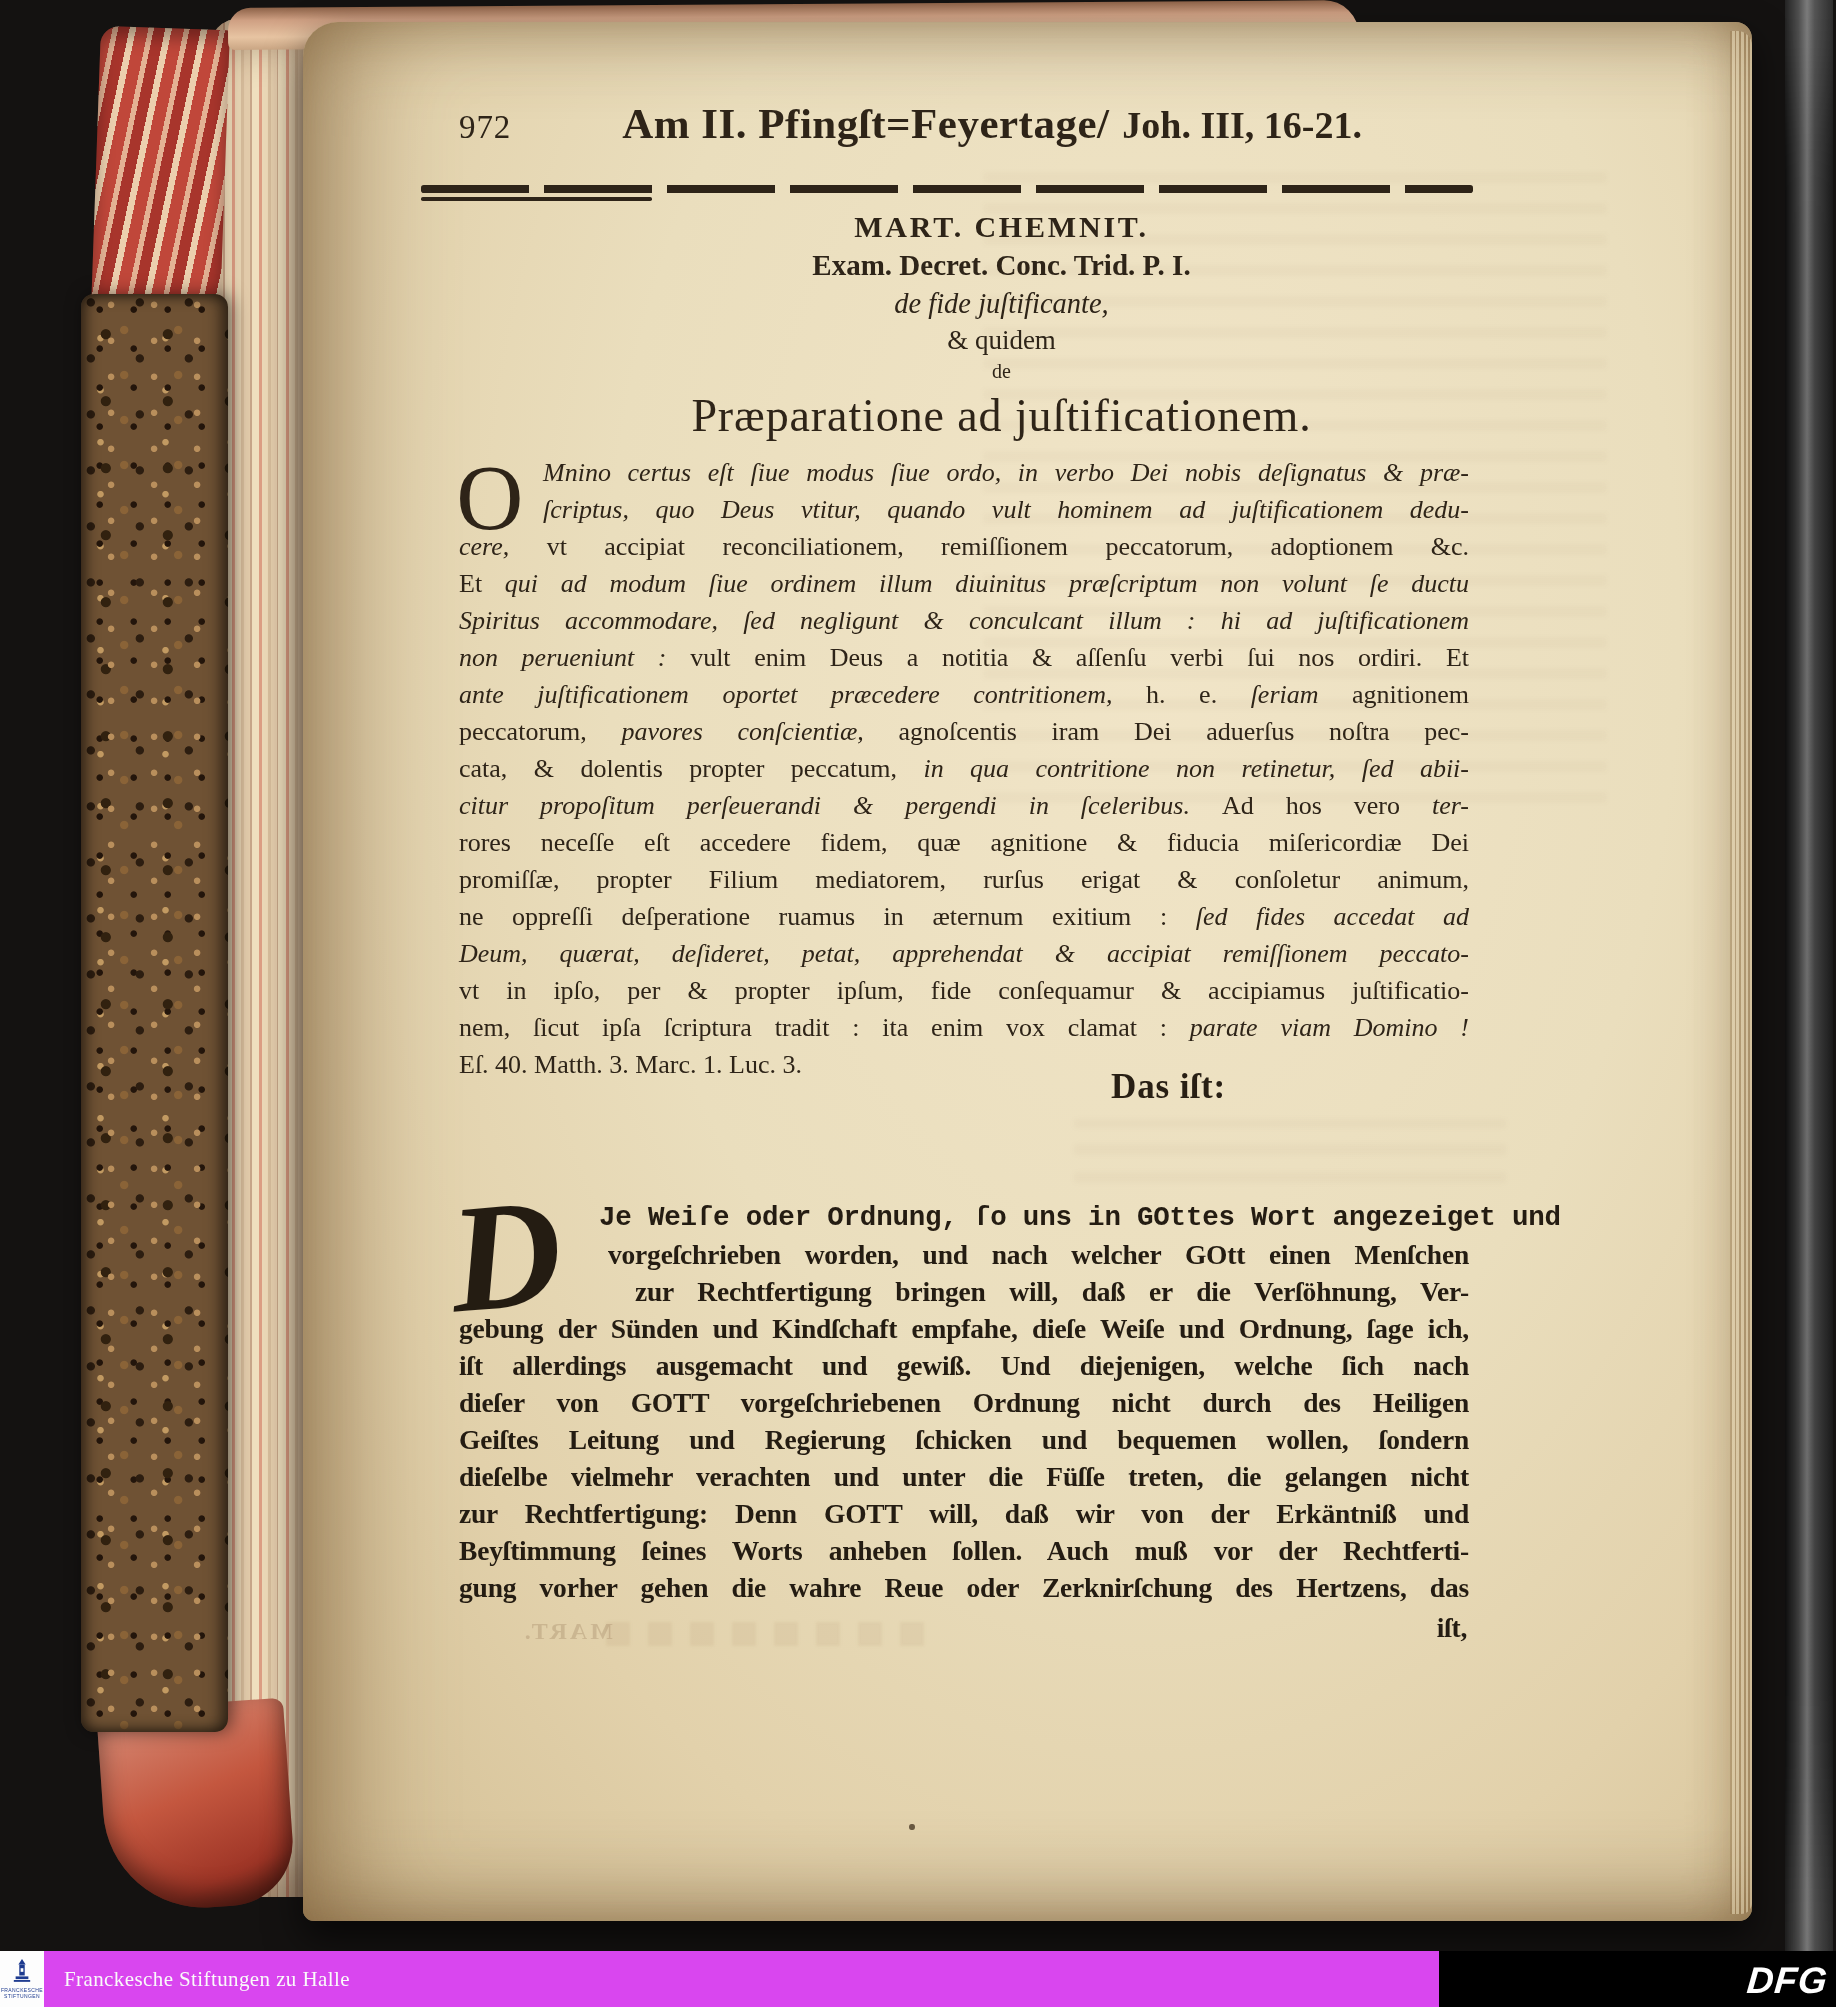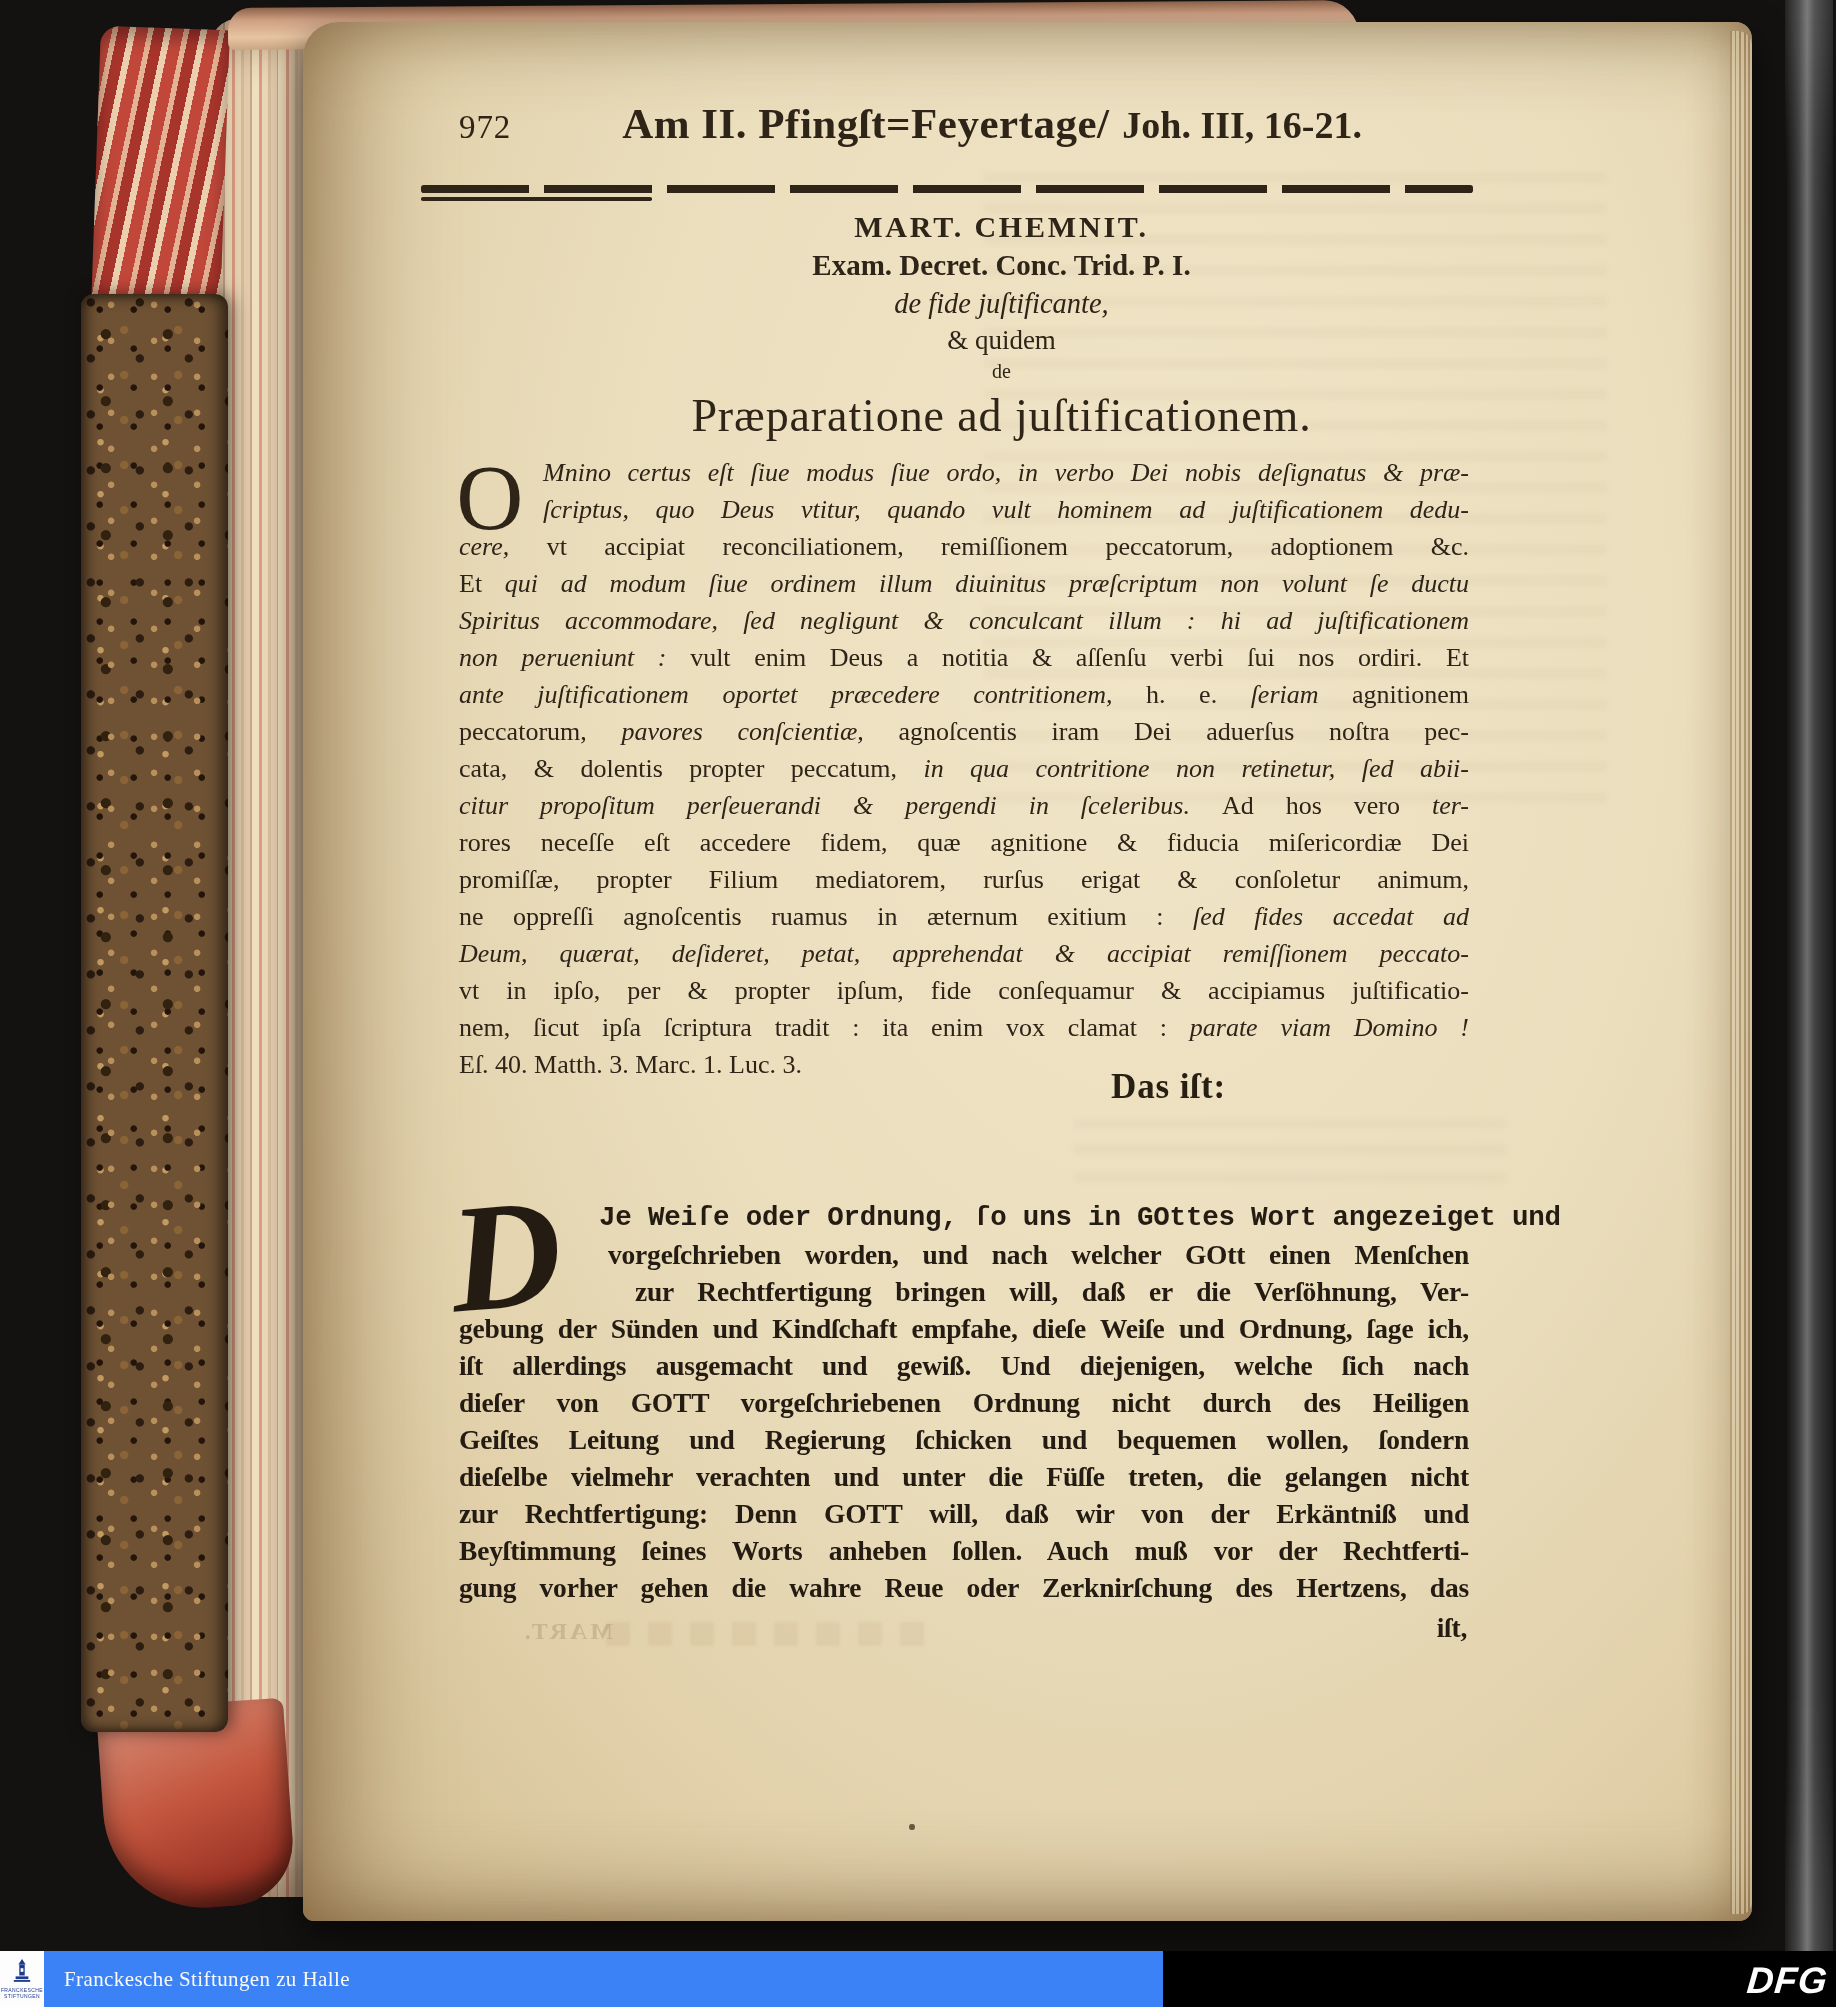--- a/index.html
+++ b/index.html
@@ -105,21 +105,21 @@
   .bleed-mart{position:absolute;left:219px;top:1596px;font-size:24px;font-weight:bold;letter-spacing:2.8px;
        color:#8a6a4a;opacity:.25;transform:scaleX(-1);filter:blur(0.6px);}
 
   
   .footer-bar{position:absolute;left:0;top:1951px;width:1837px;height:57px;background:#000;}
   .logo-box{position:absolute;left:0;top:0;width:44px;height:57px;background:#fdfdfd;
        display:flex;flex-direction:column;align-items:center;justify-content:center;gap:0.9px;}
   .logo-glyph{width:20px;height:27.5px;display:block;}
   .logo-micro{font-family:"Liberation Sans",sans-serif;font-size:5px;line-height:5.5px;color:#1d3a8f;
        letter-spacing:0.4px;text-align:center;}
-  .gray-bar{position:absolute;left:44px;top:0;width:1119px;height:57px;background:#3b82f6;
+  .gray-bar{position:absolute;left:44px;top:0;width:1395px;height:57px;background:#d946ef;
        display:flex;align-items:center;}
   .institution{margin-left:20px;font-size:21px;color:#fafafa;letter-spacing:0.4px;}
   .dfg{position:absolute;right:9.2px;top:9.2px;font-family:"Liberation Sans",sans-serif;
        font-size:37px;font-weight:bold;font-style:italic;color:#fff;letter-spacing:0.9px;
        transform:skewX(-5deg);}
 </style>
 </head>
 <body>
 
 <div class="stage">
@@ -166,21 +166,21 @@
           <div class="lat-line"><span class="it">cere,</span><span> vt accipiat reconciliationem, remiſſionem peccatorum, adoptionem &amp;c.</span></div>
           <div class="lat-line"><span>Et </span><span class="it">qui ad modum ſiue ordinem illum diuinitus præſcriptum non volunt ſe ductu</span></div>
           <div class="lat-line"><span class="it">Spiritus accommodare, ſed negligunt &amp; conculcant illum : hi ad juſtificationem</span></div>
           <div class="lat-line"><span class="it">non perueniunt : </span><span>vult enim Deus a notitia &amp; aſſenſu verbi ſui nos ordiri.   Et</span></div>
           <div class="lat-line"><span class="it">ante juſtificationem oportet præcedere contritionem, </span><span>h. e. </span><span class="it">ſeriam </span><span>agnitionem</span></div>
           <div class="lat-line"><span>peccatorum, </span><span class="it">pavores conſcientiæ, </span><span>agnoſcentis iram Dei aduerſus noſtra pec-</span></div>
           <div class="lat-line"><span>cata, &amp; dolentis propter peccatum, </span><span class="it">in qua contritione non retinetur, ſed abii-</span></div>
           <div class="lat-line"><span class="it">citur propoſitum perſeuerandi &amp; pergendi in ſceleribus. </span><span>  Ad hos vero </span><span class="it">ter-</span></div>
           <div class="lat-line"><span>rores neceſſe eſt accedere fidem, quæ agnitione &amp; fiducia miſericordiæ Dei</span></div>
           <div class="lat-line"><span>promiſſæ, propter Filium mediatorem, rurſus erigat &amp; conſoletur animum,</span></div>
-          <div class="lat-line"><span>ne oppreſſi agnoſcentis ruamus in æternum exitium : </span><span class="it">ſed fides accedat ad</span></div>
+          <div class="lat-line"><span>ne oppreſſi deſperatione ruamus in æternum exitium : </span><span class="it">ſed fides accedat ad</span></div>
           <div class="lat-line"><span class="it">Deum, quærat, deſideret, petat, apprehendat &amp; accipiat remiſſionem peccato-</span></div>
           <div class="lat-line"><span>vt in ipſo, per &amp; propter ipſum, fide conſequamur &amp; accipiamus juſtificatio-</span></div>
           <div class="lat-line"><span>nem, ſicut ipſa ſcriptura tradit :  ita enim vox clamat : </span><span class="it">parate viam Domino !</span></div>
         </div>
       <div class="refs">Eſ. 40. Matth. 3.  Marc. 1.  Luc. 3.</div>
     </div>
 
     <div class="das-ist">Das iſt:</div>
 
     <div class="german">

